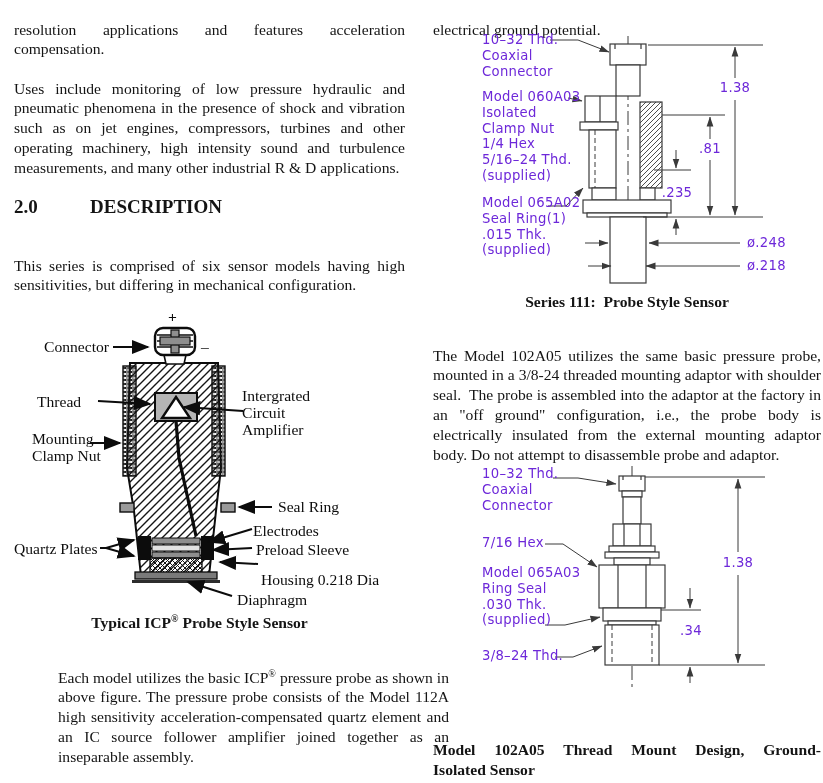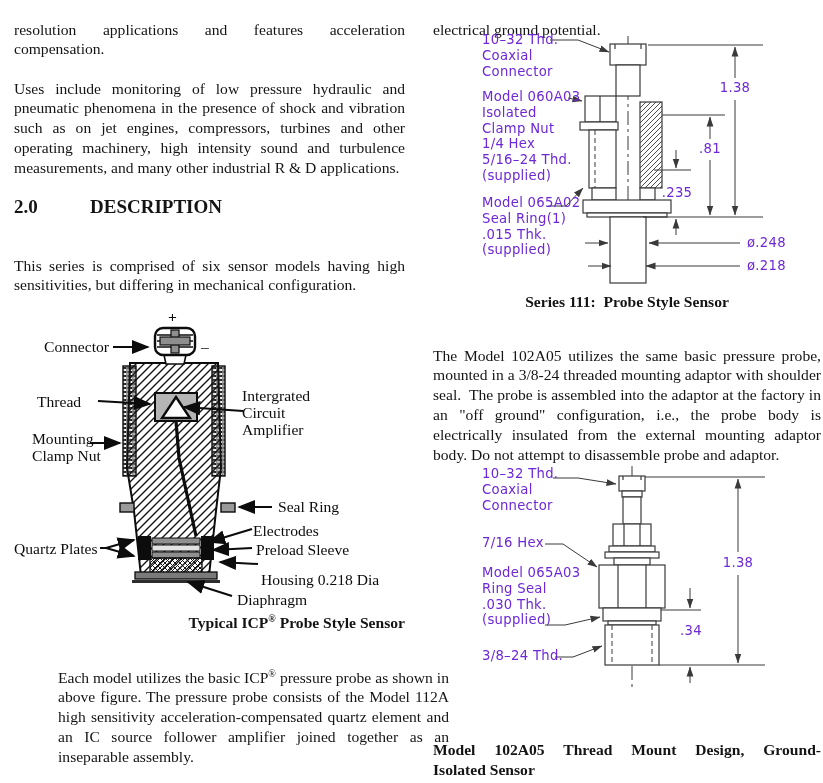--- a/index.html
+++ b/index.html
@@ -17,21 +17,21 @@
   .dim{text-align:center;}
   sup.reg{font-size:10px;vertical-align:super;line-height:0;}
   svg{position:absolute;left:0;top:0;}
   #lfig{left:0;top:308px;width:410px;height:312px;}
   #rd1{left:433px;top:30px;width:390px;height:262px;}
   #rd2{left:433px;top:460px;width:390px;height:235px;}
   #lp1{left:14px;top:4px;width:391px;}
   #lp2{left:14px;top:63px;width:391px;}
   #lhead{left:14px;top:196px;width:391px;}
   #lp3{left:14px;top:240px;width:391px;}
-  #lcap{left:14px;top:613px;width:391px;text-align:right;}
+  #lcap{left:4px;top:613px;width:391px;text-align:center;}
   #lp4{left:14px;top:652px;width:391px;margin-left:44px;}
   #rp0{left:433px;top:4px;width:388px;}
   #rcap1{left:433px;top:292px;width:388px;text-align:center;}
   #rp1{left:433px;top:330px;width:388px;}
   #rcap2{left:433px;top:696px;width:388px;text-align:justify;}
   #rcap2 .l1{text-align-last:justify;margin-top:44px;}
 </style>
 </head>
 <body>
 

